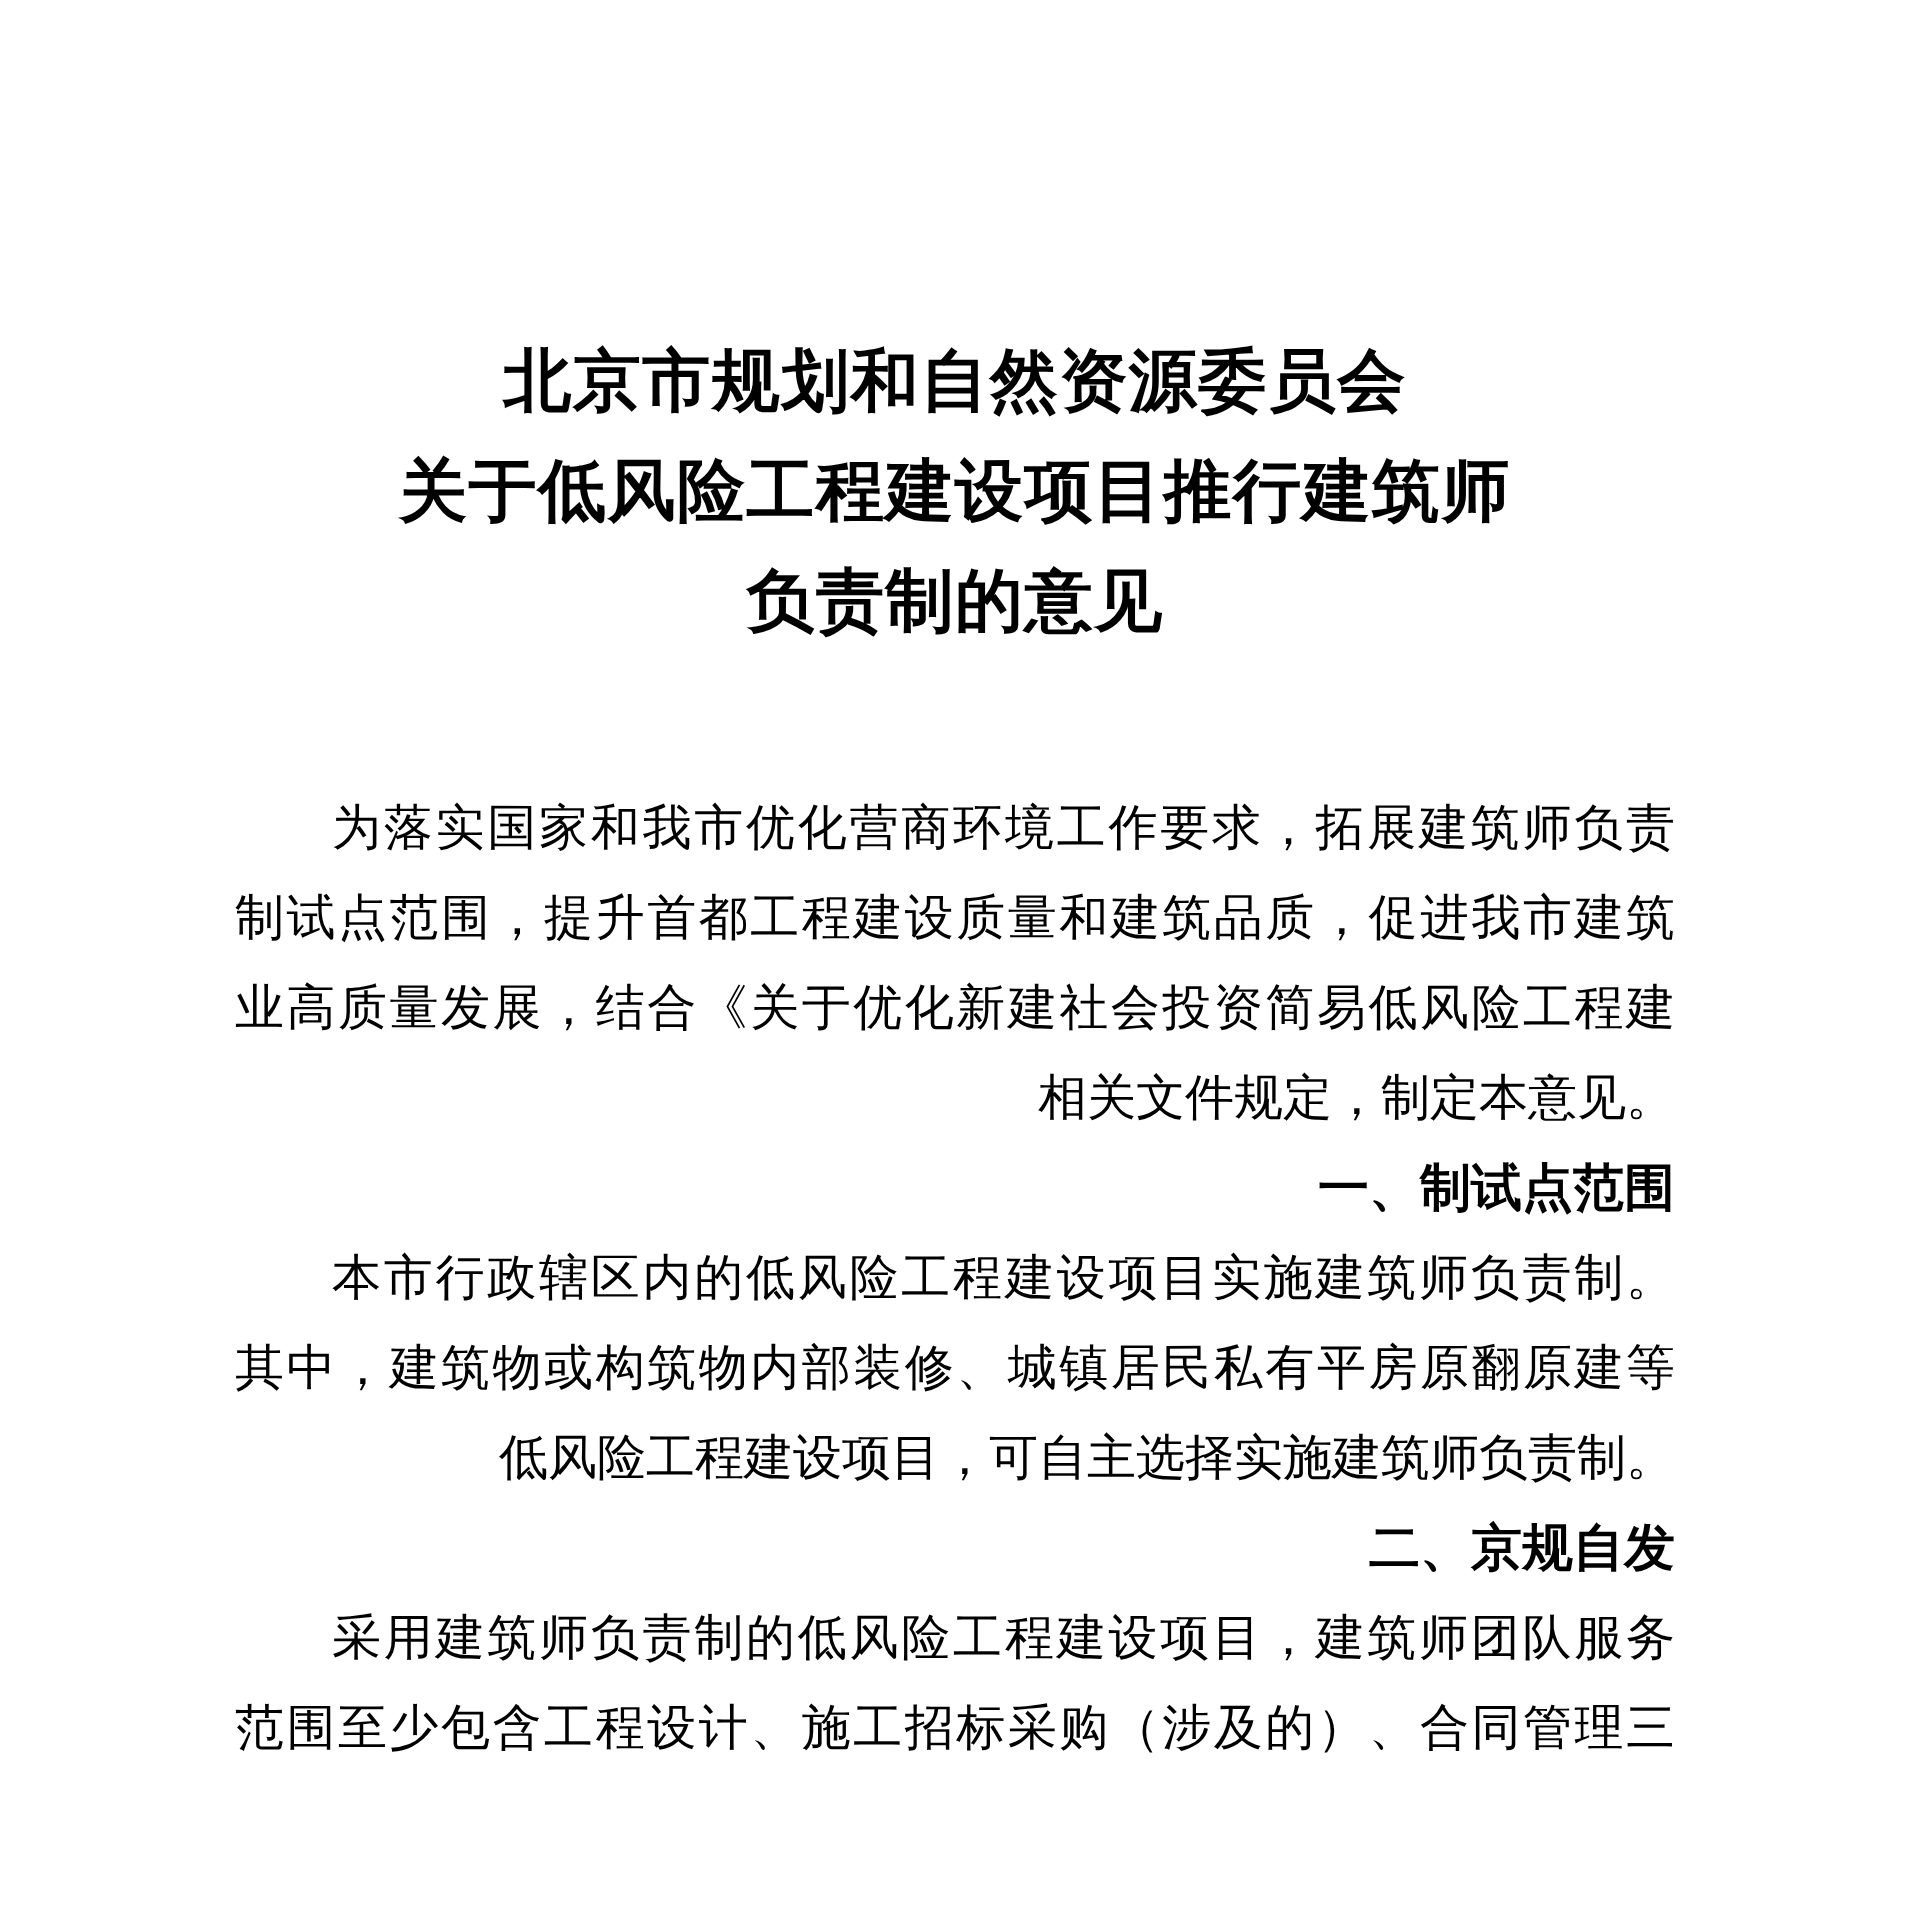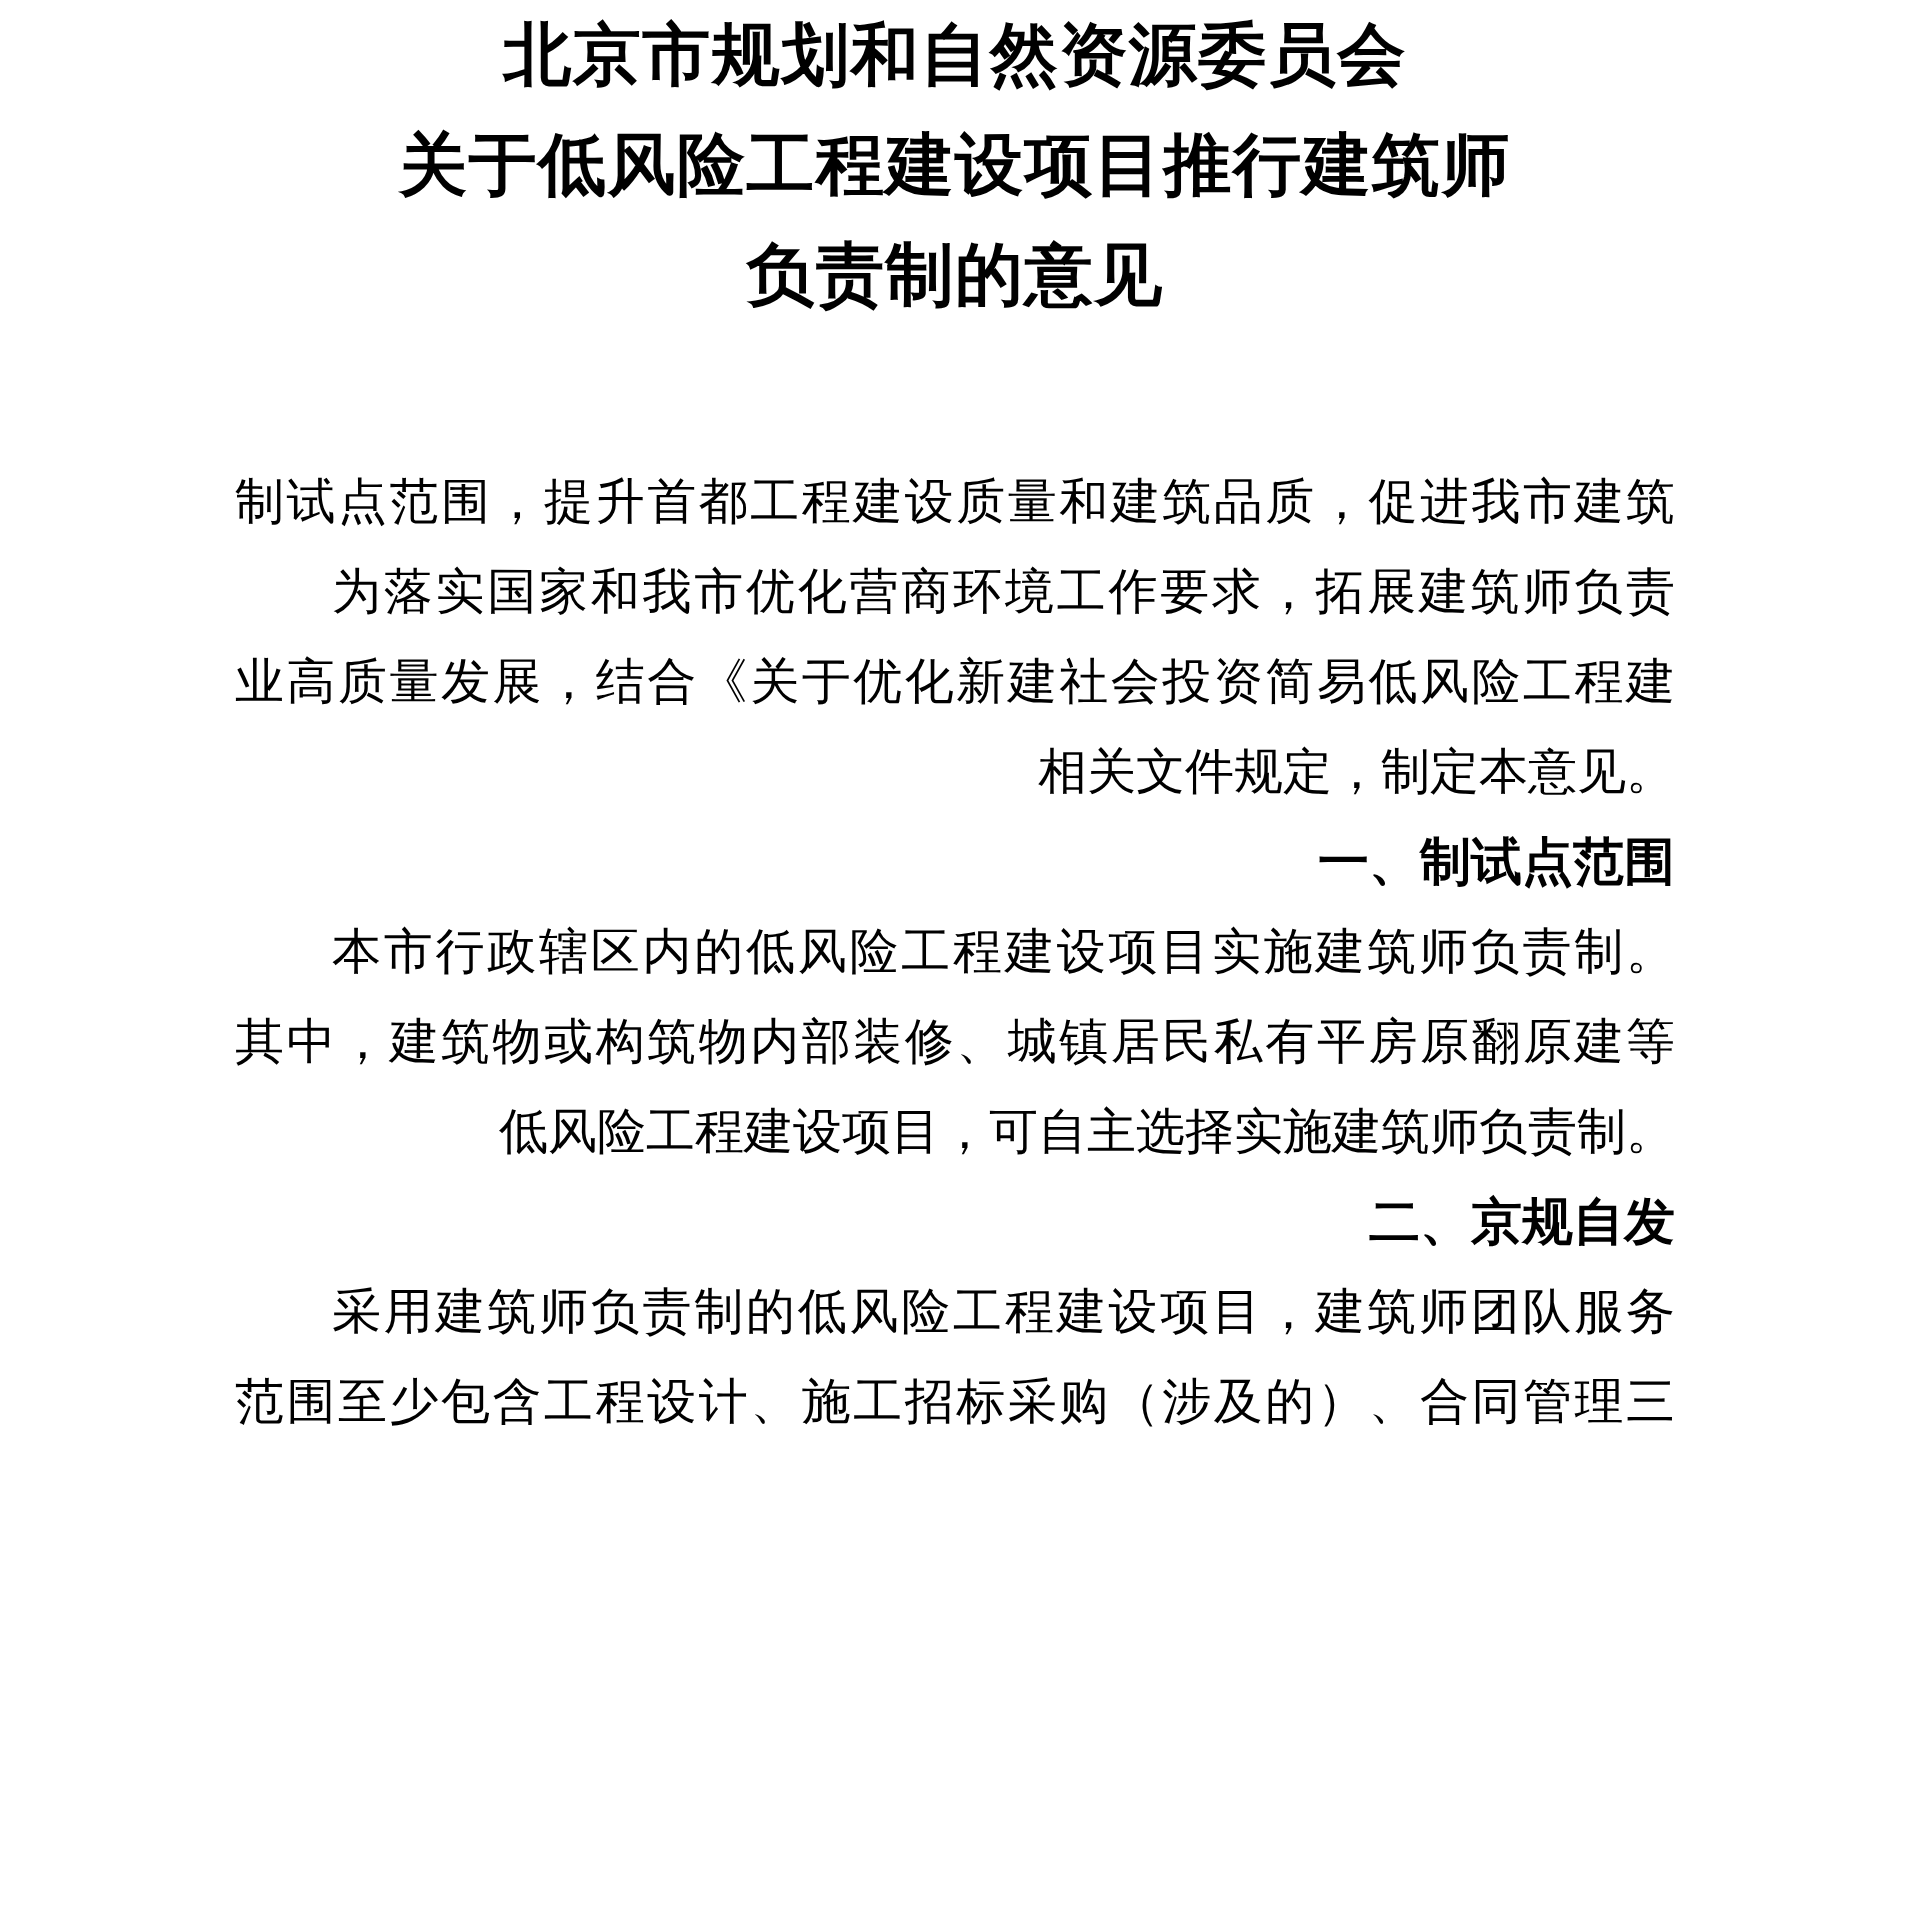--- a/index.html
+++ b/index.html
@@ -10,20 +10,21 @@
   .page {
     position: relative;
     width: 1910px;
     height: 2699px;
     background: #ffffff;
     color: #000000;
     overflow: hidden;
     font-family: "Liberation Serif", serif;
   }
   .doc-title {
+    padding-top: 326px;
     text-align: center;
     font-family: "Liberation Serif", serif;
     font-weight: bold;
     font-size: 68px;
     line-height: 110px;
     letter-spacing: 1.5px;
   }
   .doc-body {
     margin-top: 127px;
     padding: 0 235px;
@@ -54,22 +55,22 @@
 <div class="page">
 
   <header class="doc-title">
     <div class="title-line">北京市规划和自然资源委员会</div>
     <div class="title-line">关于低风险工程建设项目推行建筑师</div>
     <div class="title-line">负责制的意见</div>
   </header>
 
   <main class="doc-body">
 
-  <div class="line body justify">制试点范围，提升首都工程建设质量和建筑品质，促进我市建筑</div>
-      <div class="line body indent justify">为落实国家和我市优化营商环境工作要求，拓展建筑师负责</div>
+  <div class="line body indent justify">为落实国家和我市优化营商环境工作要求，拓展建筑师负责</div>
+      <div class="line body justify">制试点范围，提升首都工程建设质量和建筑品质，促进我市建筑</div>
       <div class="line body justify">业高质量发展，结合《关于优化新建社会投资简易低风险工程建</div>
       <div class="line body">相关文件规定，制定本意见。</div>
       <div class="line heading indent">一、制试点范围</div>
       <div class="line body indent justify">本市行政辖区内的低风险工程建设项目实施建筑师负责制。</div>
       <div class="line body justify">其中，建筑物或构筑物内部装修、城镇居民私有平房原翻原建等</div>
       <div class="line body">低风险工程建设项目，可自主选择实施建筑师负责制。</div>
       <div class="line heading indent">二、京规自发</div>
       <div class="line body indent justify">采用建筑师负责制的低风险工程建设项目，建筑师团队服务</div>
       <div class="line body justify">范围至少包含工程设计、施工招标采购（涉及的）、合同管理三</div>
     </main>

